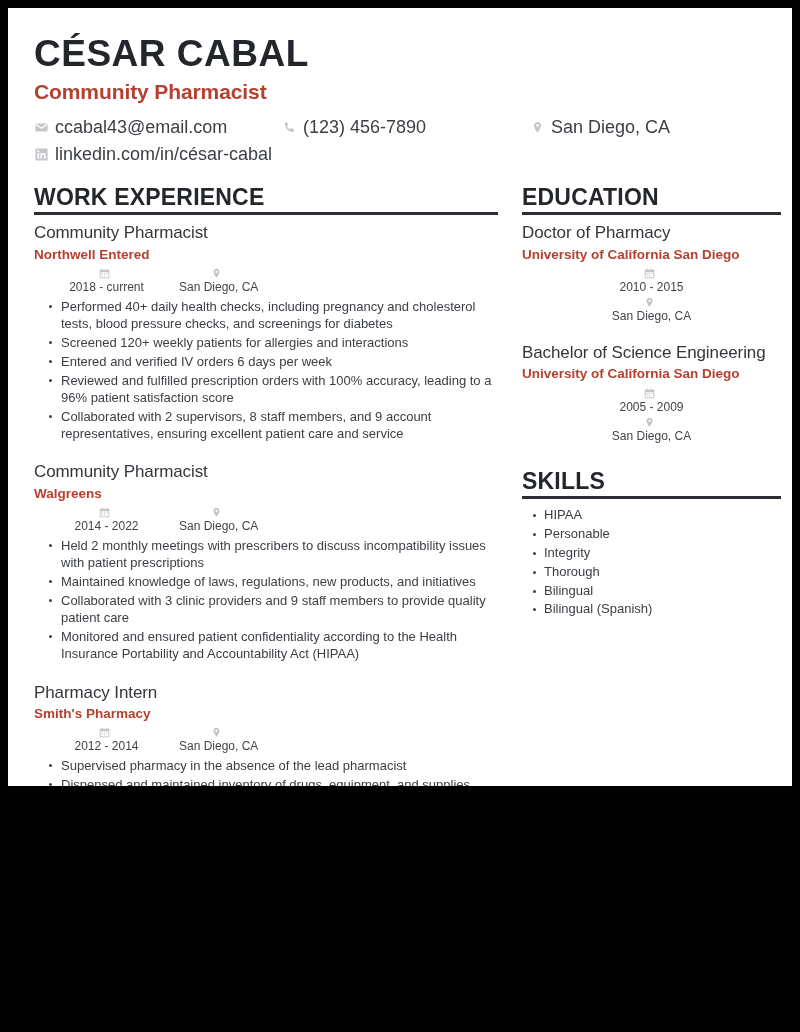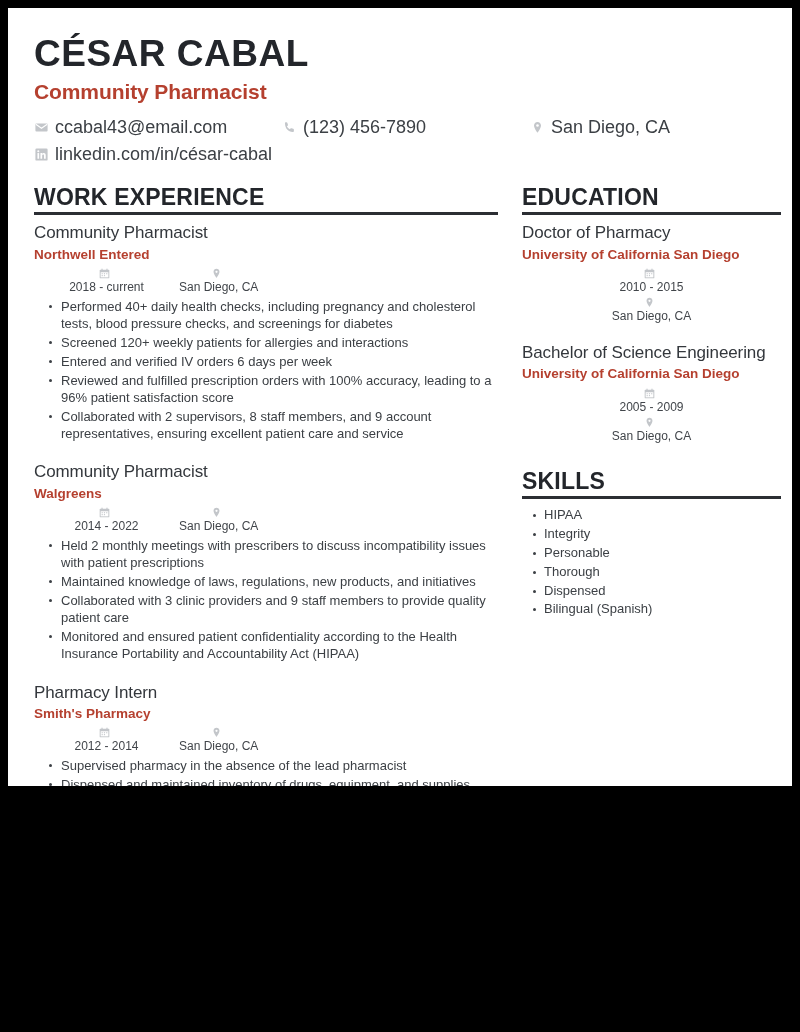--- a/index.html
+++ b/index.html
@@ -451,24 +451,24 @@
               </span>
             </div>
           </div>
         </div>
 
         <div class="section">
           <div class="section-heading">SKILLS</div>
           <div class="section-rule"></div>
           <ul class="skills">
             <li>HIPAA</li>
+            <li>Personable</li>
             <li>Integrity</li>
-            <li>Personable</li>
             <li>Thorough</li>
-            <li>Dispensed</li>
+            <li>Bilingual</li>
             <li>Bilingual (Spanish)</li>
           </ul>
         </div>
 
       </div>
     </div>
 
   </div>
 </div>
 

